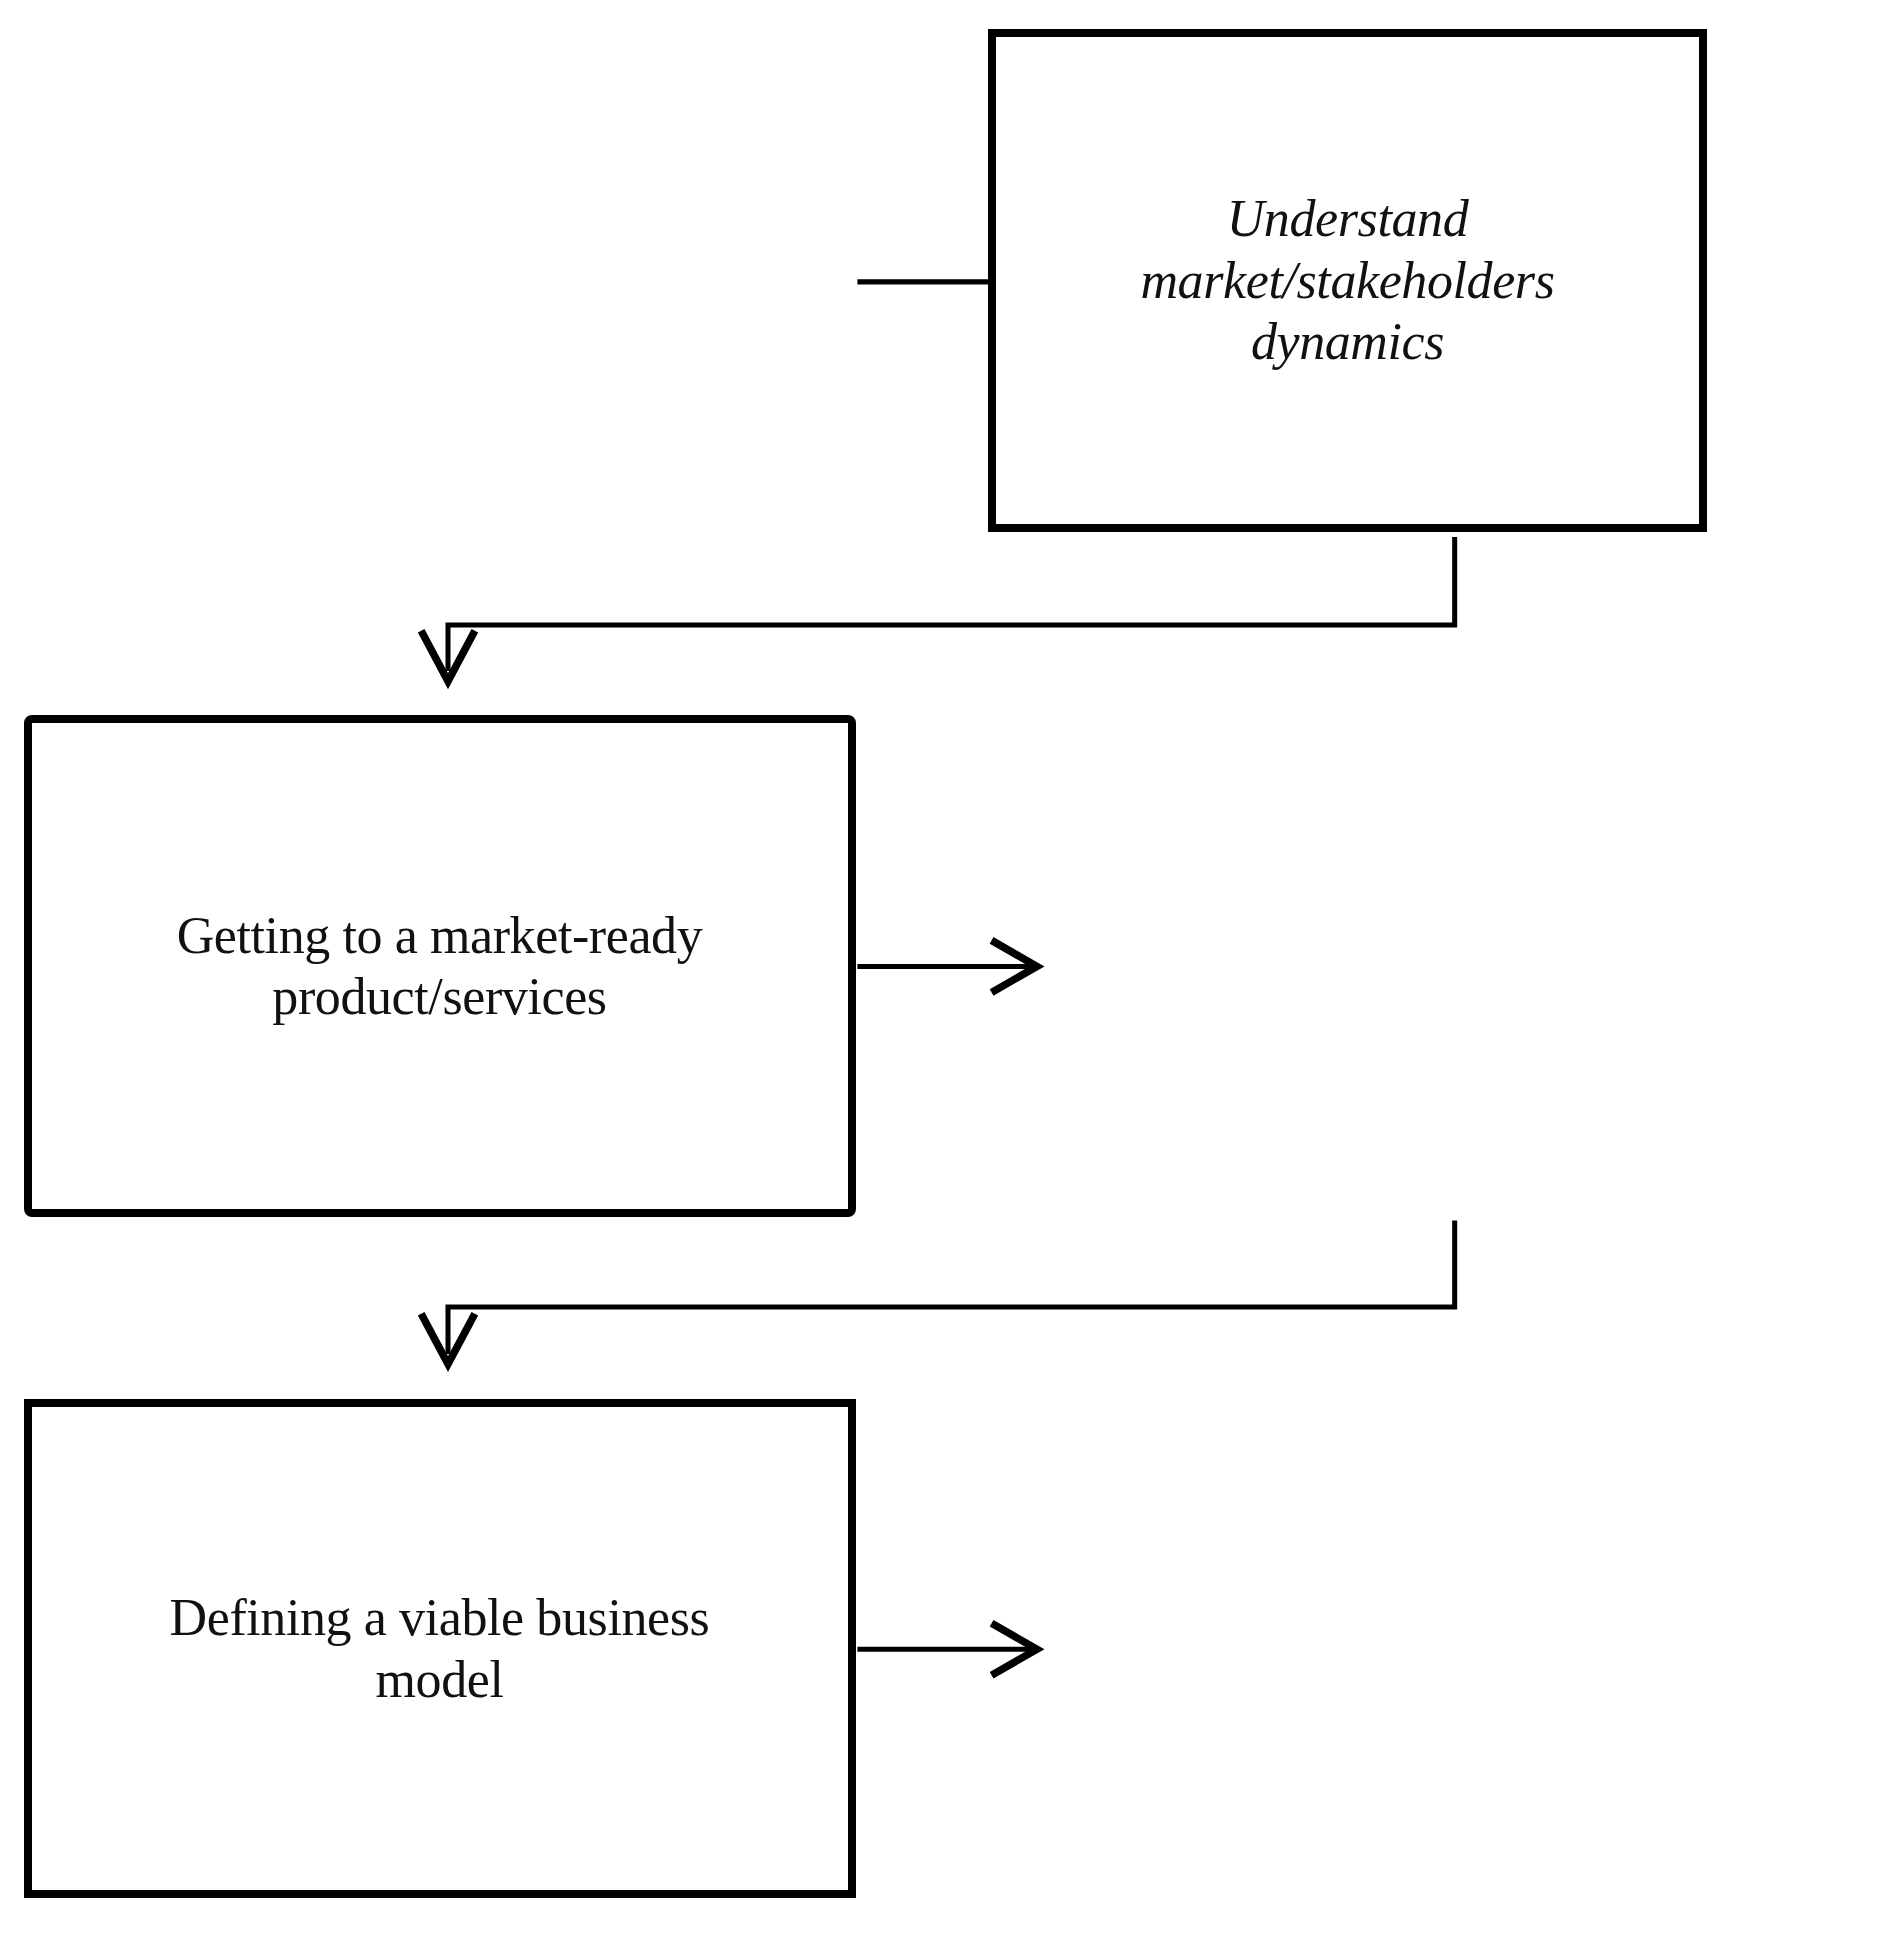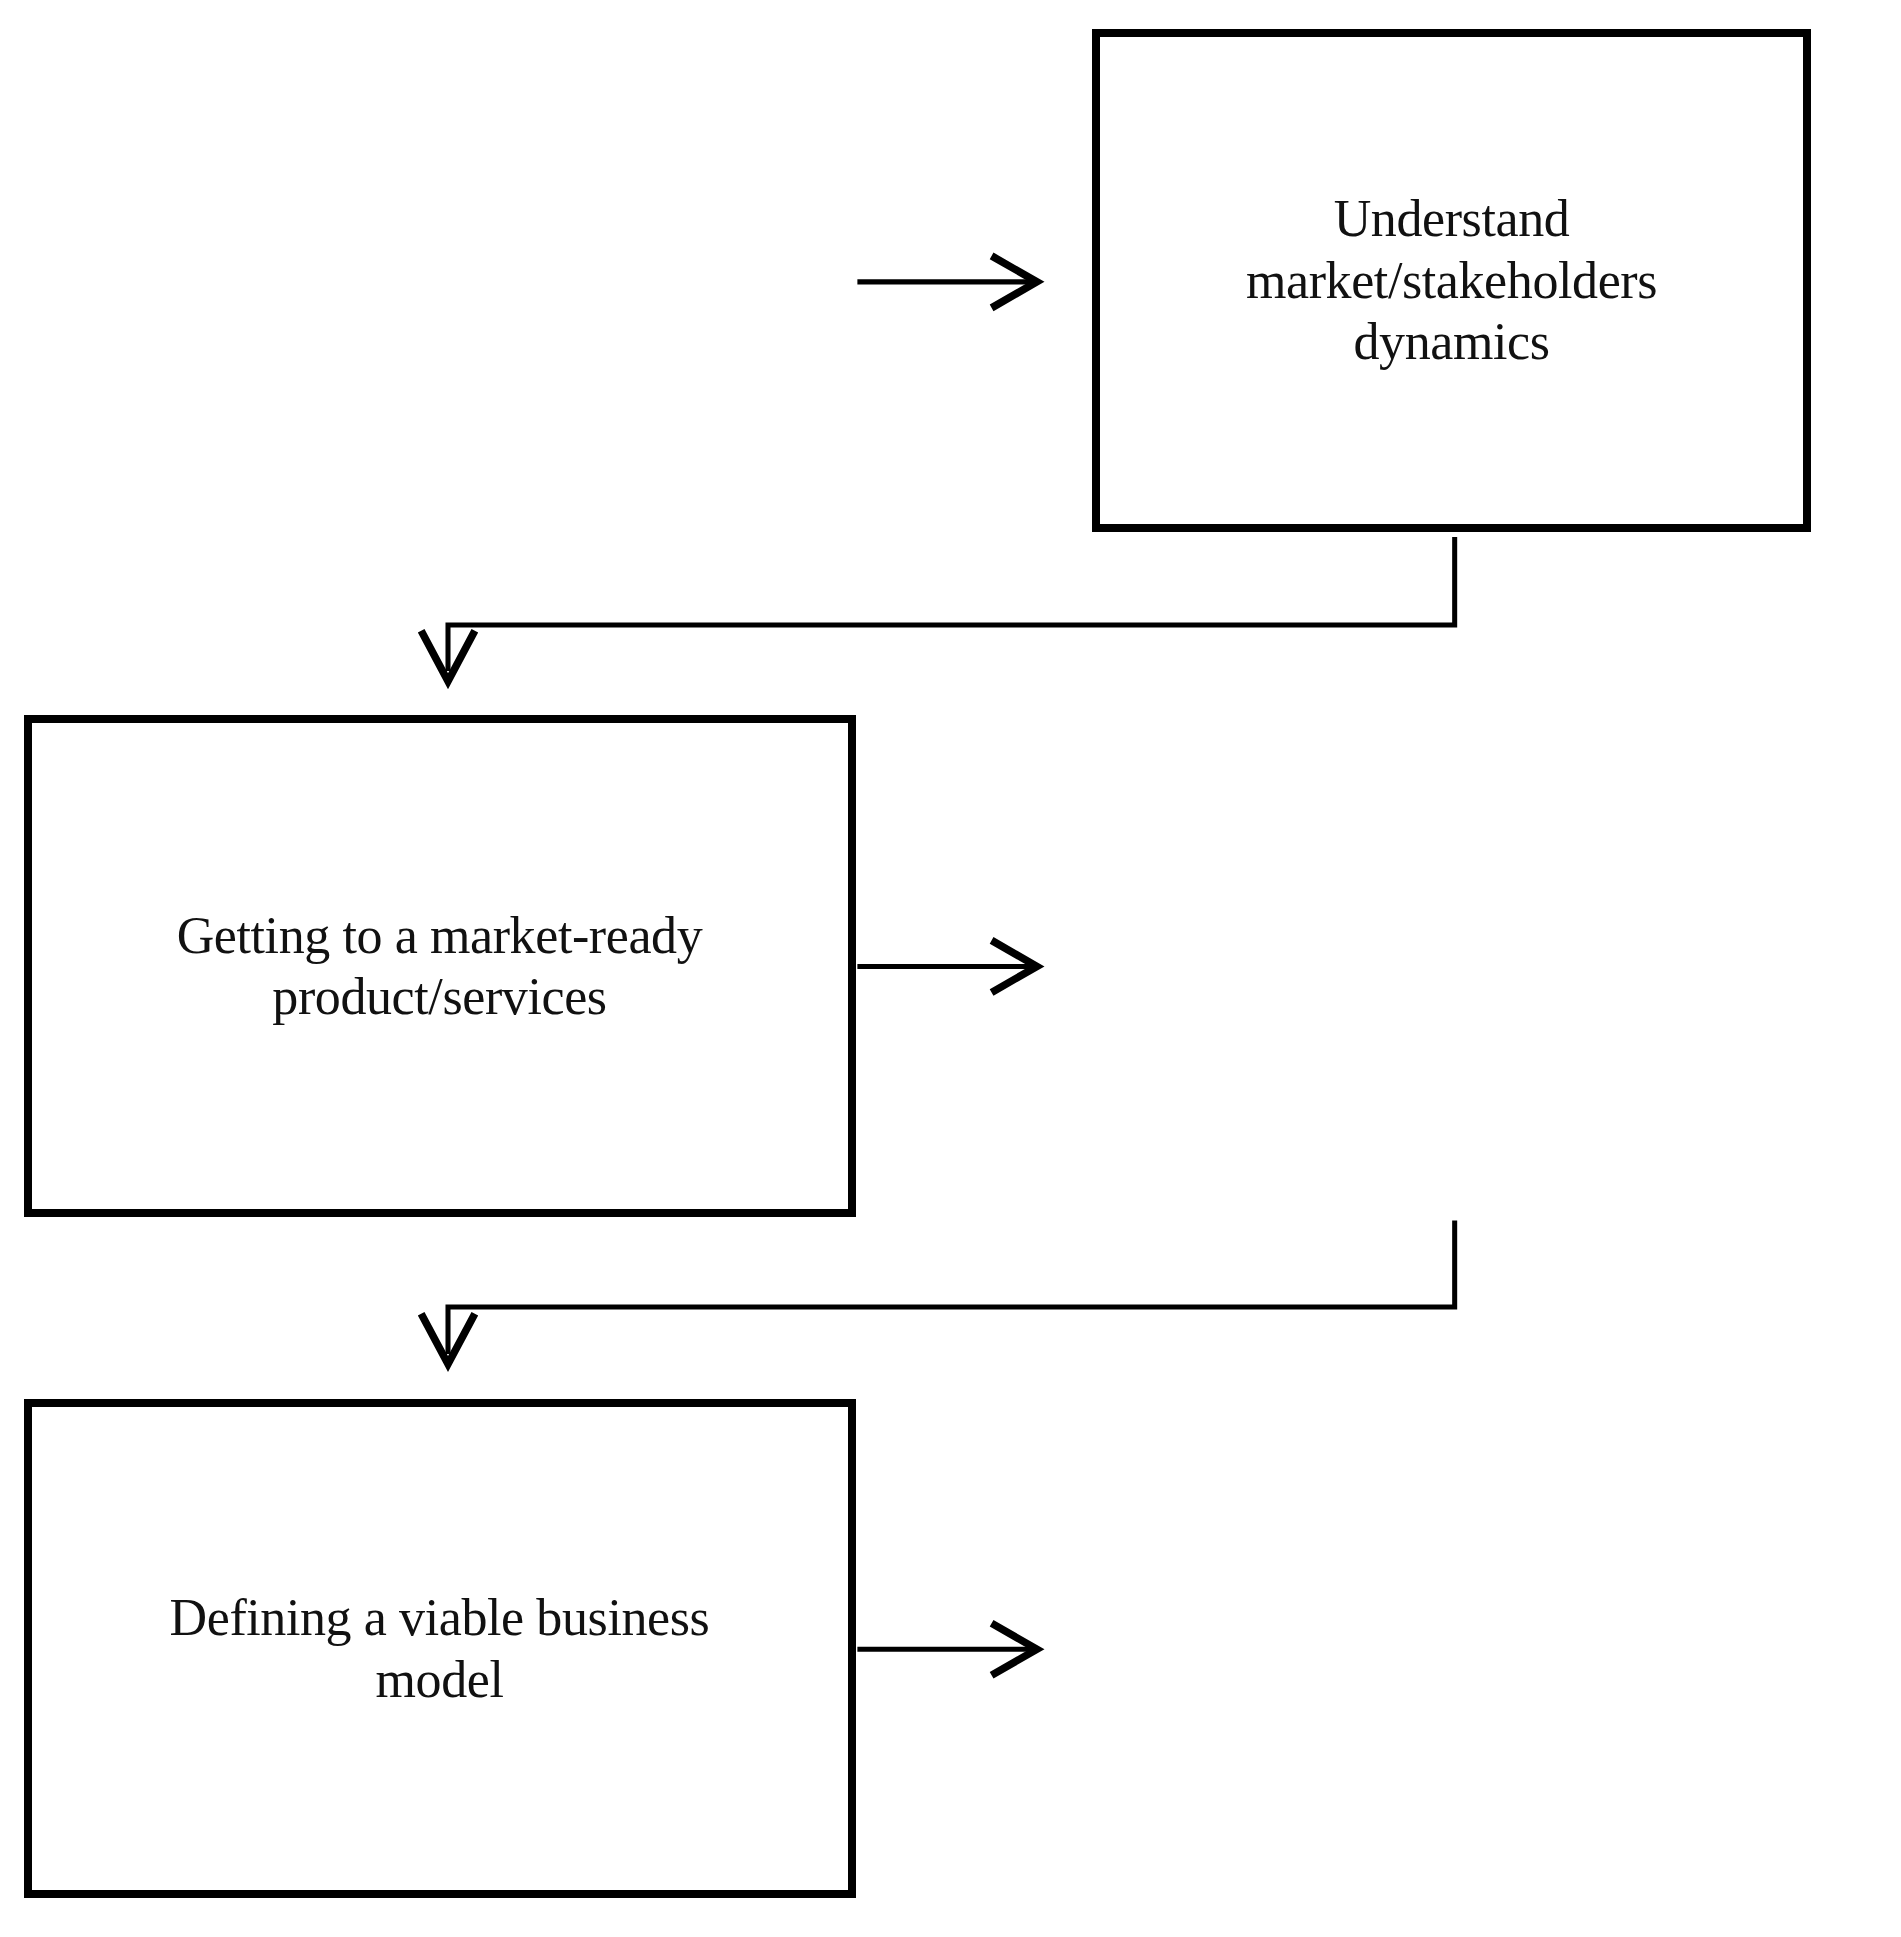--- a/index.html
+++ b/index.html
@@ -31,23 +31,23 @@
     font-size: 52px;
     line-height: 1.18;
     color: #111111;
     letter-spacing: -0.4px;
     padding: 0 22px;
     white-space: pre-line;
     font-family: "Liberation Serif", "DejaVu Serif", serif;
   }
   
   .col-left  { left: 23.5px;   width: 832px; }
-  .col-right { left: 1092px; width: 719px; }
+  .col-right { left: 988px; width: 719px; font-style: italic; }
   .row-1 { top: 29px;   height: 503px; }
-  .row-2 { top: 715px;  height: 502px; }
+  .row-2 { top: 715px;  height: 502px; border-radius: 8px; }
   .row-3 { top: 1399px; height: 499px; }
 
   
   #edges {
     position: absolute;
     left: 0; top: 0;
     width: 1901px;
     height: 1937px;
     pointer-events: none;
   }

